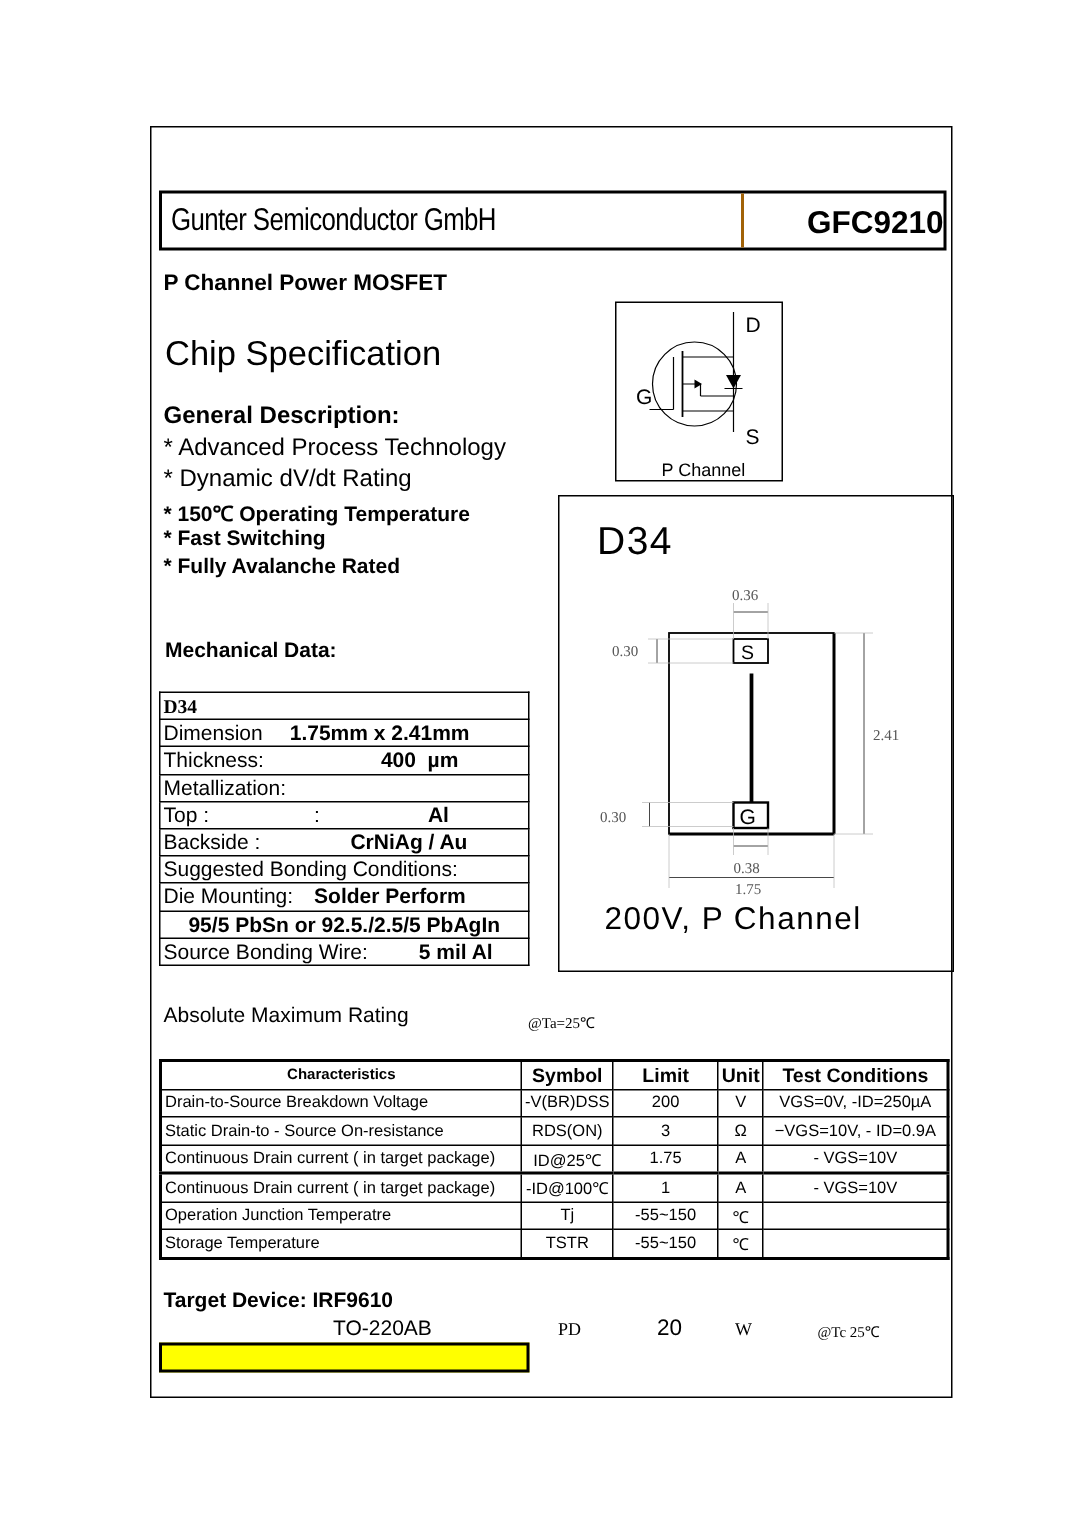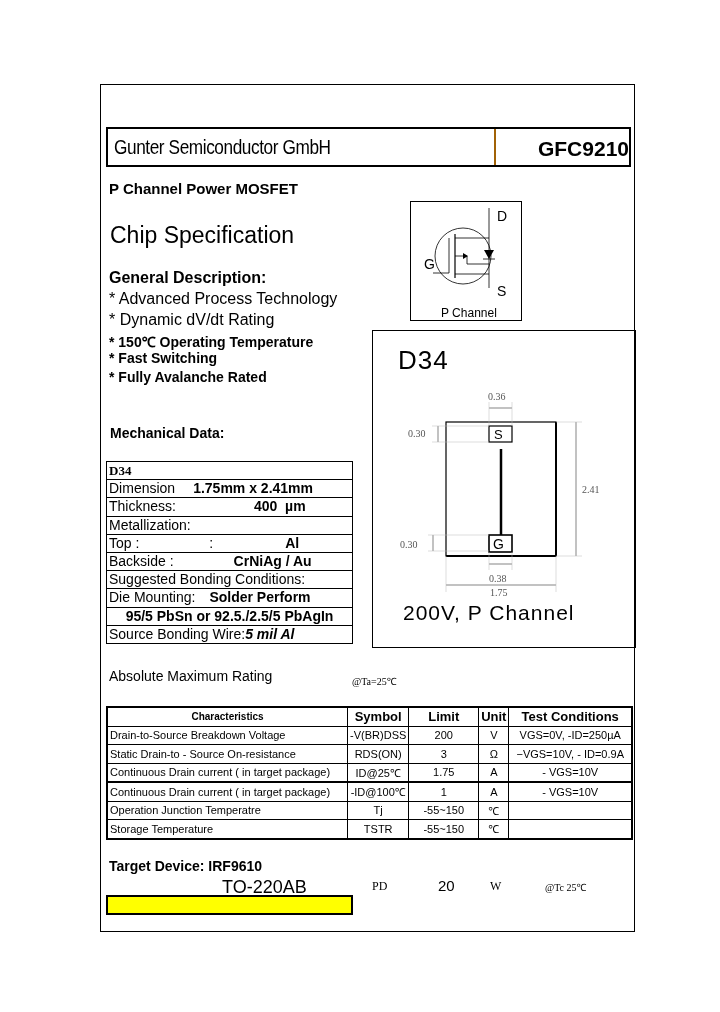--- a/index.html
+++ b/index.html
@@ -28,21 +28,21 @@
   .amr-cond { left:352px; top:674px; font-size:10px; font-family:"Liberation Serif", serif; }
   .rt { left:106px; top:706px; width:527px; border-collapse:collapse; border:2px solid #000; font-size:11px; }
   .rt th, .rt td { border:1px solid #000; height:17.5px; padding:0 2px; white-space:nowrap; }
   .rt th { font-weight:bold; font-size:13px; }
   .rt th.c0 { font-size:10px; }
   .rt td.c0 { text-align:left; font-size:11px;margin-top:28px; }
   .rt td, .rt th { text-align:center; }
   .rt .unit { font-size:11px; }
   .rt tr.thick td { border-top:2px solid #000; }
   .target { left:109px; top:858px; font-size:14px; font-weight:bold; }
-  .tgt-pkg { left:222px; top:877px; font-size:18px;text-align:center; }
+  .tgt-pkg { left:222px; top:877px; font-size:14px;text-align:center; }
   .tgt-sym { left:372px; top:879px; font-size:12px; font-family:"Liberation Serif", serif; }
   .tgt-val { left:438px; top:877px; font-size:15px; }
   .tgt-unit { left:490px; top:879px; font-size:12px; font-family:"Liberation Serif", serif; }
   .tgt-cond { left:545px; top:880px; font-size:10px; font-family:"Liberation Serif", serif; }
   .yellow { left:106px; top:895px; width:247px; height:20px; background:#ffff00; border:2px solid #000; box-sizing:border-box; }
   .dimtxt { font-family:"Liberation Serif", serif; font-size:10px; fill:#555; }
 </style>
 </head>
 <body>
 
@@ -110,21 +110,21 @@
   <tr>
         <td><span>Suggested Bonding Conditions:</span></td>
       </tr>
   <tr>
         <td><span>Die Mounting:</span><span class="bold" style="margin-left:14px;">Solder Perform</span></td>
       </tr>
   <tr>
         <td class="bold" style="text-align:center;">95/5 PbSn or 92.5./2.5/5 PbAgIn</td>
       </tr>
   <tr>
-        <td><span>Source Bonding Wire:</span><span class="bold" style="font-style:italic;">5 mil Al</span></td>
+        <td><span>Source Bonding Wire:</span><span class="bold" style="margin-left:34px;">5 mil Al</span></td>
       </tr>
 </tbody>
   </table>
 
 <div class="abs d34-box"></div>
 <div class="abs d34-title">D34</div>
 <svg class="abs" style="left:372px; top:330px;" width="264" height="318" viewBox="0 0 264 318">
 
   <rect x="74" y="92" width="110" height="134" fill="none" stroke="#000" stroke-width="1.2"></rect>
   <line x1="184" y1="92" x2="184" y2="226" stroke="#000" stroke-width="2"></line>

